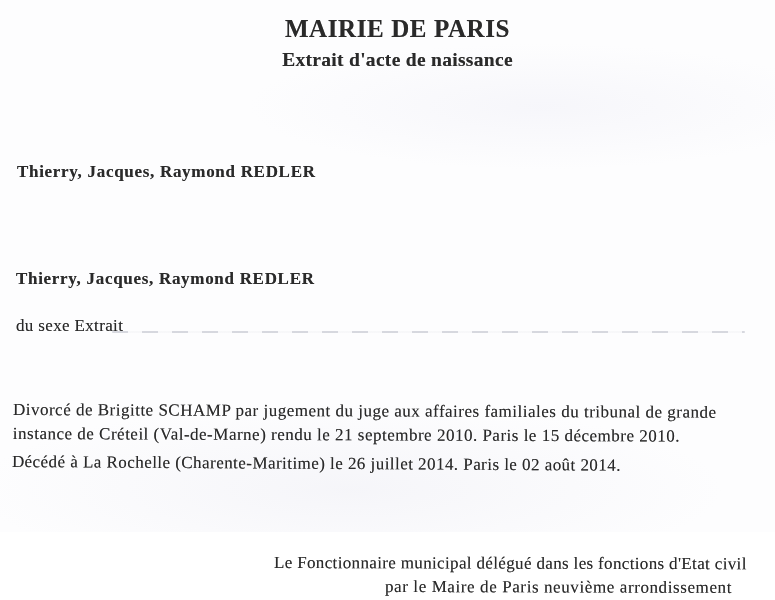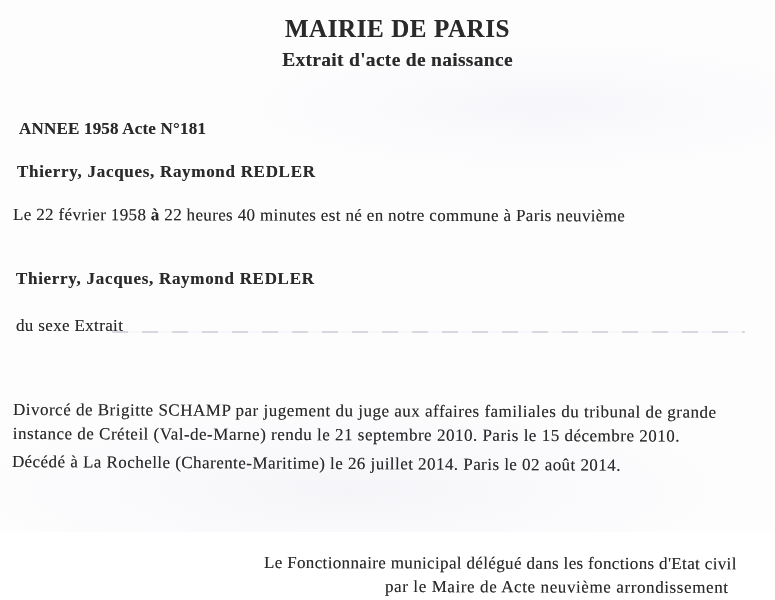--- a/index.html
+++ b/index.html
@@ -34,51 +34,49 @@
   .artifact{
     position:absolute;top:331px;left:112px;width:633px;height:2px;border-radius:1px;
     background:repeating-linear-gradient(90deg,
       rgba(125,130,150,0.40) 0px, rgba(125,130,150,0.40) 16px,
       rgba(125,130,150,0.06) 16px, rgba(125,130,150,0.06) 30px);
     opacity:0.75;
   }
   .mentions-h{top:355px;left:16px;font-weight:700;letter-spacing:0.3px;}
   .divorce{top:398px;left:13px;letter-spacing:0.5px;transform:rotate(0.22deg);transform-origin:left top;}
   .deces{top:450px;left:12px;letter-spacing:0.45px;transform:rotate(0.35deg);transform-origin:left top;}
-  .sig1{top:551px;left:264px;letter-spacing:0.35px;transform:rotate(0.15deg);transform-origin:left top;text-align:right;}
+  .sig1{top:551px;left:274px;letter-spacing:0.35px;transform:rotate(0.15deg);transform-origin:left top;text-align:right;}
   .sig2{top:575px;left:385px;letter-spacing:0.6px;transform:rotate(0.15deg);transform-origin:left top;}
 </style>
 </head>
 <body>
 
 <div class="page">
 
   <div class="line center doc-title">MAIRIE DE PARIS</div>
 
   <div class="line center doc-subtitle">Extrait d'acte de naissance</div>
 
-  <div class="line acte">ANNEE 1958 Acte N°181</div>
 
   <div class="line name1">Thierry, Jacques, Raymond REDLER</div>
 
   <div class="birth line">
-    <div><span>Le 22 février 1958 </span><span class="bold">à</span><span> 22 heures 40 minutes est né en notre commune à Paris neuvième</span></div>
   </div>
 
   <div class="line name2">Thierry, Jacques, Raymond REDLER</div>
 
   <div class="line sexe">du sexe Extrait</div>
 
   <div class="artifact"></div>
 
 
   <div class="divorce line">
     <div>Divorcé de Brigitte SCHAMP par jugement du juge aux affaires familiales du tribunal de grande</div>
     <div>instance de Créteil (Val-de-Marne) rendu le 21 septembre 2010. Paris le 15 décembre 2010.</div>
   </div>
 
   <div class="line deces">Décédé à La Rochelle (Charente-Maritime) le 26 juillet 2014. Paris le 02 août 2014.</div>
 
   <div class="line sig1">Le Fonctionnaire municipal délégué dans les fonctions d'Etat civil</div>
 
-  <div class="line sig2">par le Maire de Acte neuvième arrondissement</div>
+  <div class="line sig2">par le Maire de Paris neuvième arrondissement</div>
 
 </div>
 
 </body></html>

